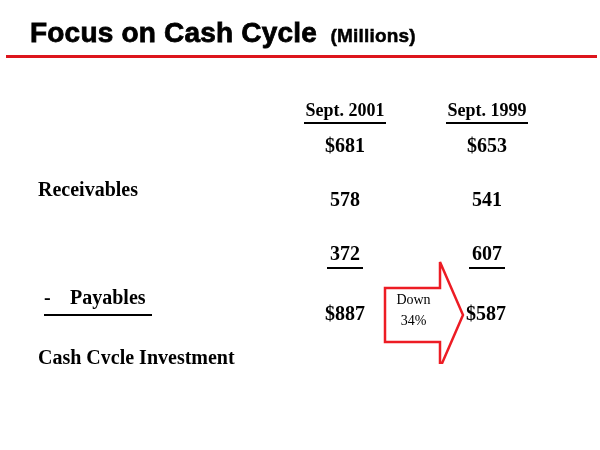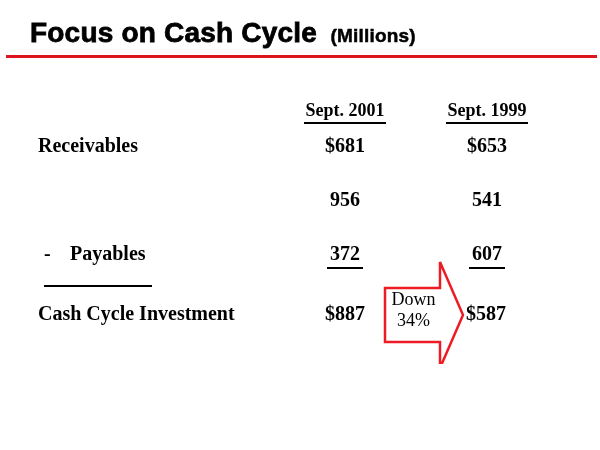--- a/index.html
+++ b/index.html
@@ -59,30 +59,31 @@
     text-align: right;
   }
   .col1 { left: 285px; }
   .col2 { left: 427px; }
   .rowlabel {
     position: absolute;
     left: 38px;
     font-size: 20px;
     font-weight: 700;
     white-space: nowrap;
+    margin-top: 44px;
   }
   .prefixed { left: 44px; }
   .prefixed .prefix {
     display: inline-block;
     width: 26px;
   }
   .ul-group {
     display: inline-block;
     border-bottom: 2px solid #000;
-    padding: 0 6px 20px 0;
+    padding: 0 6px 5px 0;
   }
   .cell {
     position: absolute;
     width: 120px;
     text-align: center;
     font-size: 20px;
     font-weight: 700;
     white-space: nowrap;
   }
   .cell .u {
@@ -106,21 +107,21 @@
     top: 260px;
     width: 84px;
     height: 110px;
   }
   .arrow-text {
     position: absolute;
     left: 385px;
     top: 289px;
     width: 57px;
     text-align: center;
-    font-size: 18px;
+    font-size: 14px;
     font-weight: 400;
     line-height: 21px;
     white-space: nowrap;
   }
 </style>
 </head>
 <body>
 
 <div class="slide">
 
@@ -134,21 +135,21 @@
     <span class="u-wrap">Sept. 2001</span>
   </div>
   <div class="hdr col2">
     <span class="u-wrap">Sept. 1999</span>
   </div>
 
   <div class="rowlabel y-r1">Receivables</div>
   <div class="cell col1 y-r1">$681</div>
   <div class="cell col2 y-r1">$653</div>
 
-  <div class="cell col1 y-r2">956</div>
+  <div class="cell col1 y-r2">578</div>
   <div class="cell col2 y-r2">541</div>
 
   <div class="rowlabel prefixed y-r3">
     <span class="ul-group"><span class="prefix">-</span><span>Payables</span></span>
   </div>
   <div class="cell col1 y-r3">
     <span class="u">372</span>
   </div>
   <div class="cell col2 y-r3">
     <span class="u">607</span>

